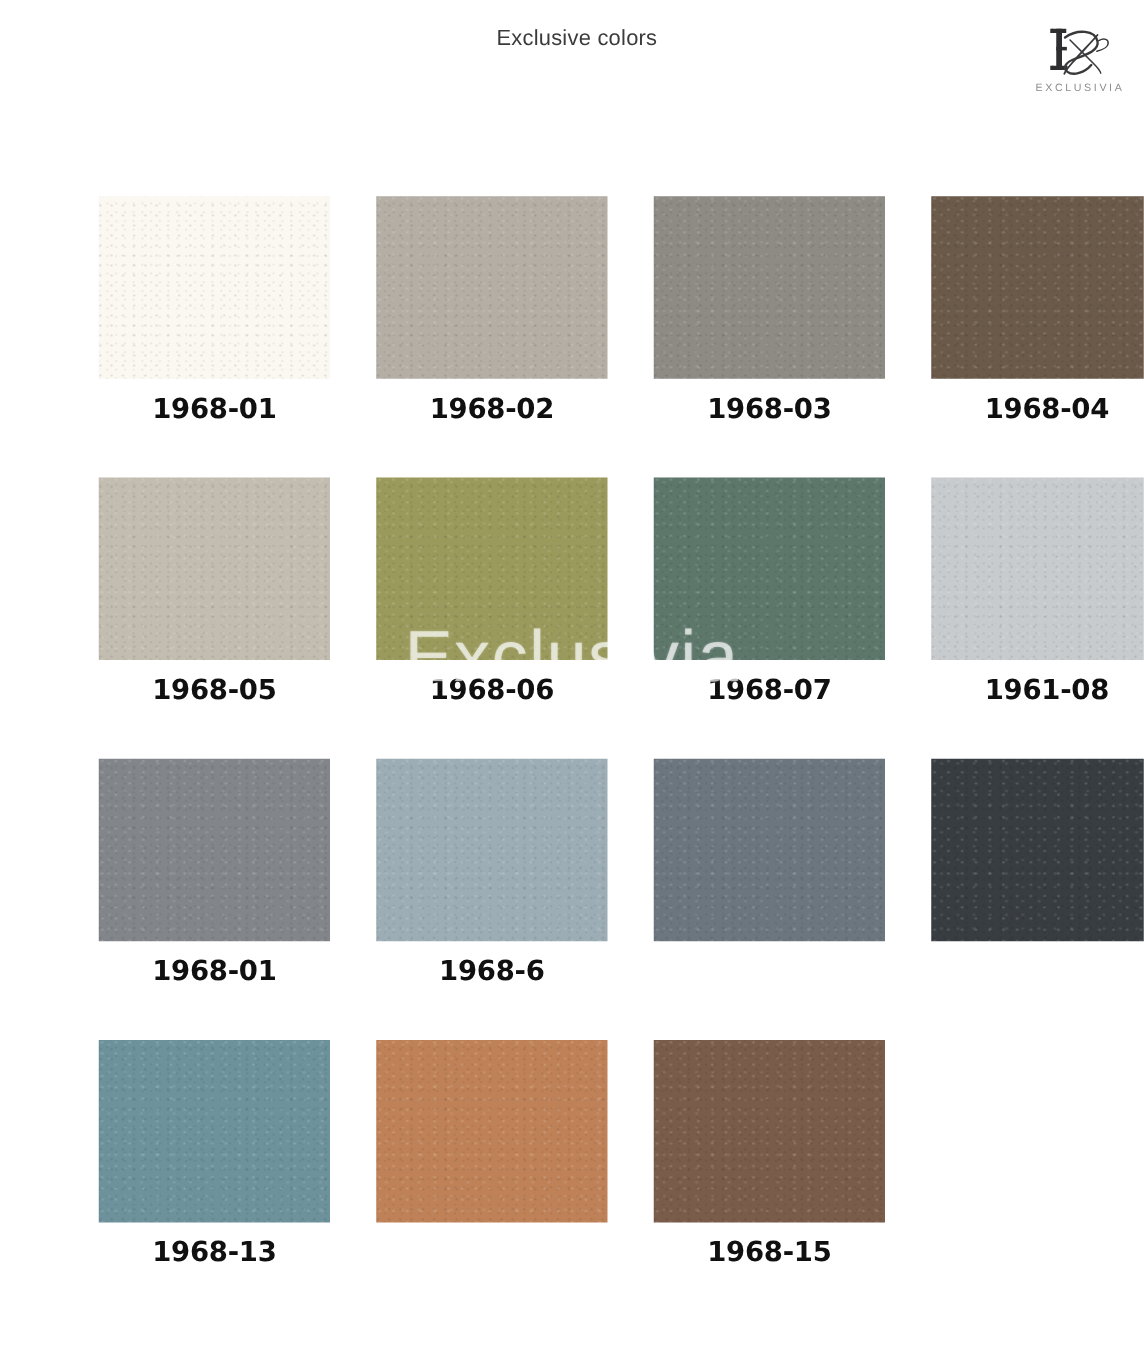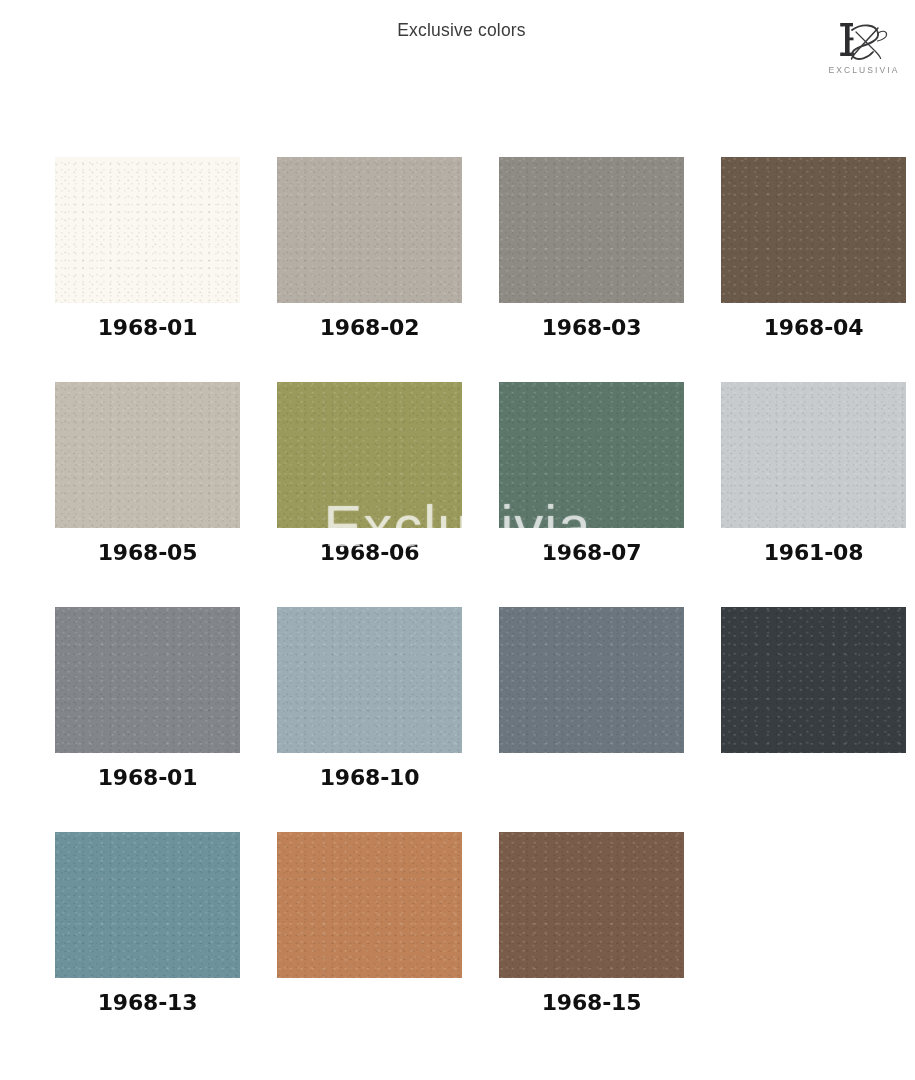--- a/index.html
+++ b/index.html
@@ -79,20 +79,21 @@
   #swatch-grid {
     position: absolute;
     left: 55px;
     top: 157px;
     width: 795px;
   }
   .swatch-row {
     display: flex;
     gap: 37px;
     margin-bottom: 42px;
+    margin-left: 24px;
   }
   .swatch-cell {
     width: 185px;
   }
   .swatch-chip {
     width: 185px;
     height: 146px;
     position: relative;
     overflow: hidden;
     background-repeat: repeat;
@@ -191,21 +192,21 @@
         <div class="swatch-label">1961-08</div>
       </div>
     </div>
     <div class="swatch-row">
       <div class="swatch-cell">
         <div class="swatch-chip" style="background-color: rgb(130, 134, 138);"></div>
         <div class="swatch-label">1968-01</div>
       </div>
       <div class="swatch-cell">
         <div class="swatch-chip" style="background-color: rgb(157, 173, 182);"></div>
-        <div class="swatch-label">1968-10</div>
+        <div class="swatch-label">1968-6</div>
       </div>
       <div class="swatch-cell">
         <div class="swatch-chip" style="background-color: rgb(108, 118, 126);"></div>
       </div>
       <div class="swatch-cell">
         <div class="swatch-chip" style="background-color: rgb(56, 61, 66);"></div>
       </div>
     </div>
     <div class="swatch-row">
       <div class="swatch-cell">

